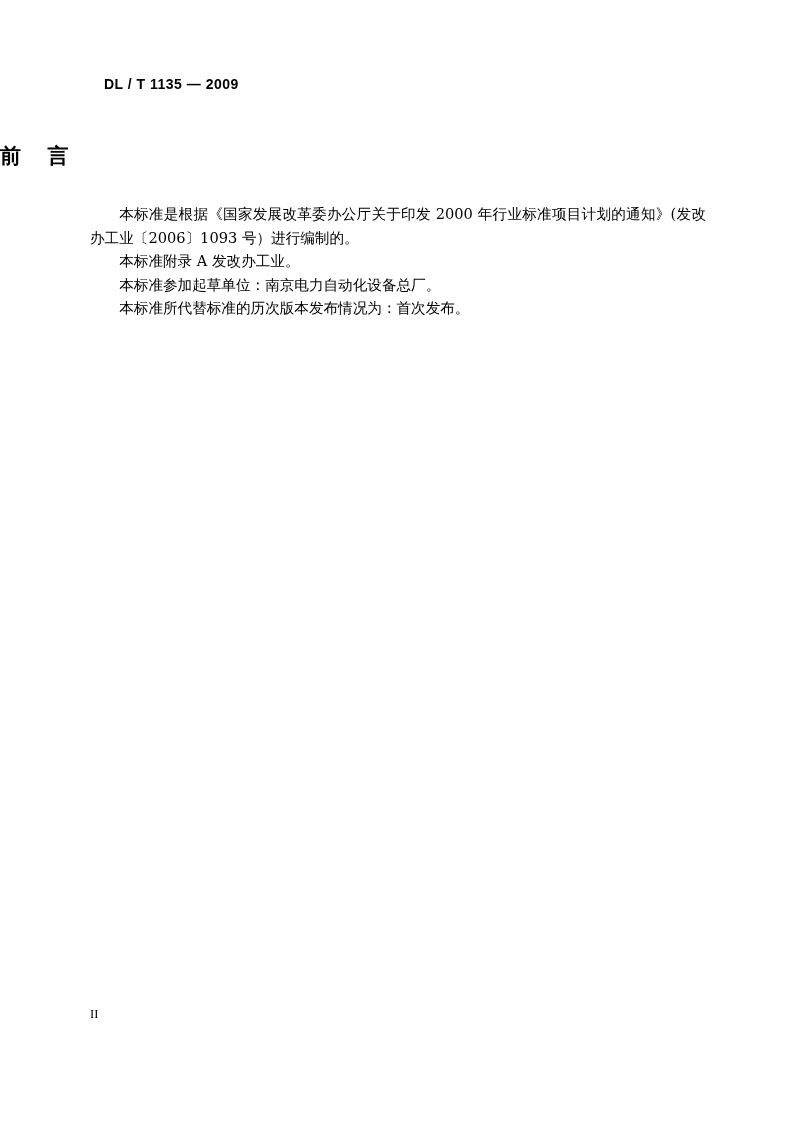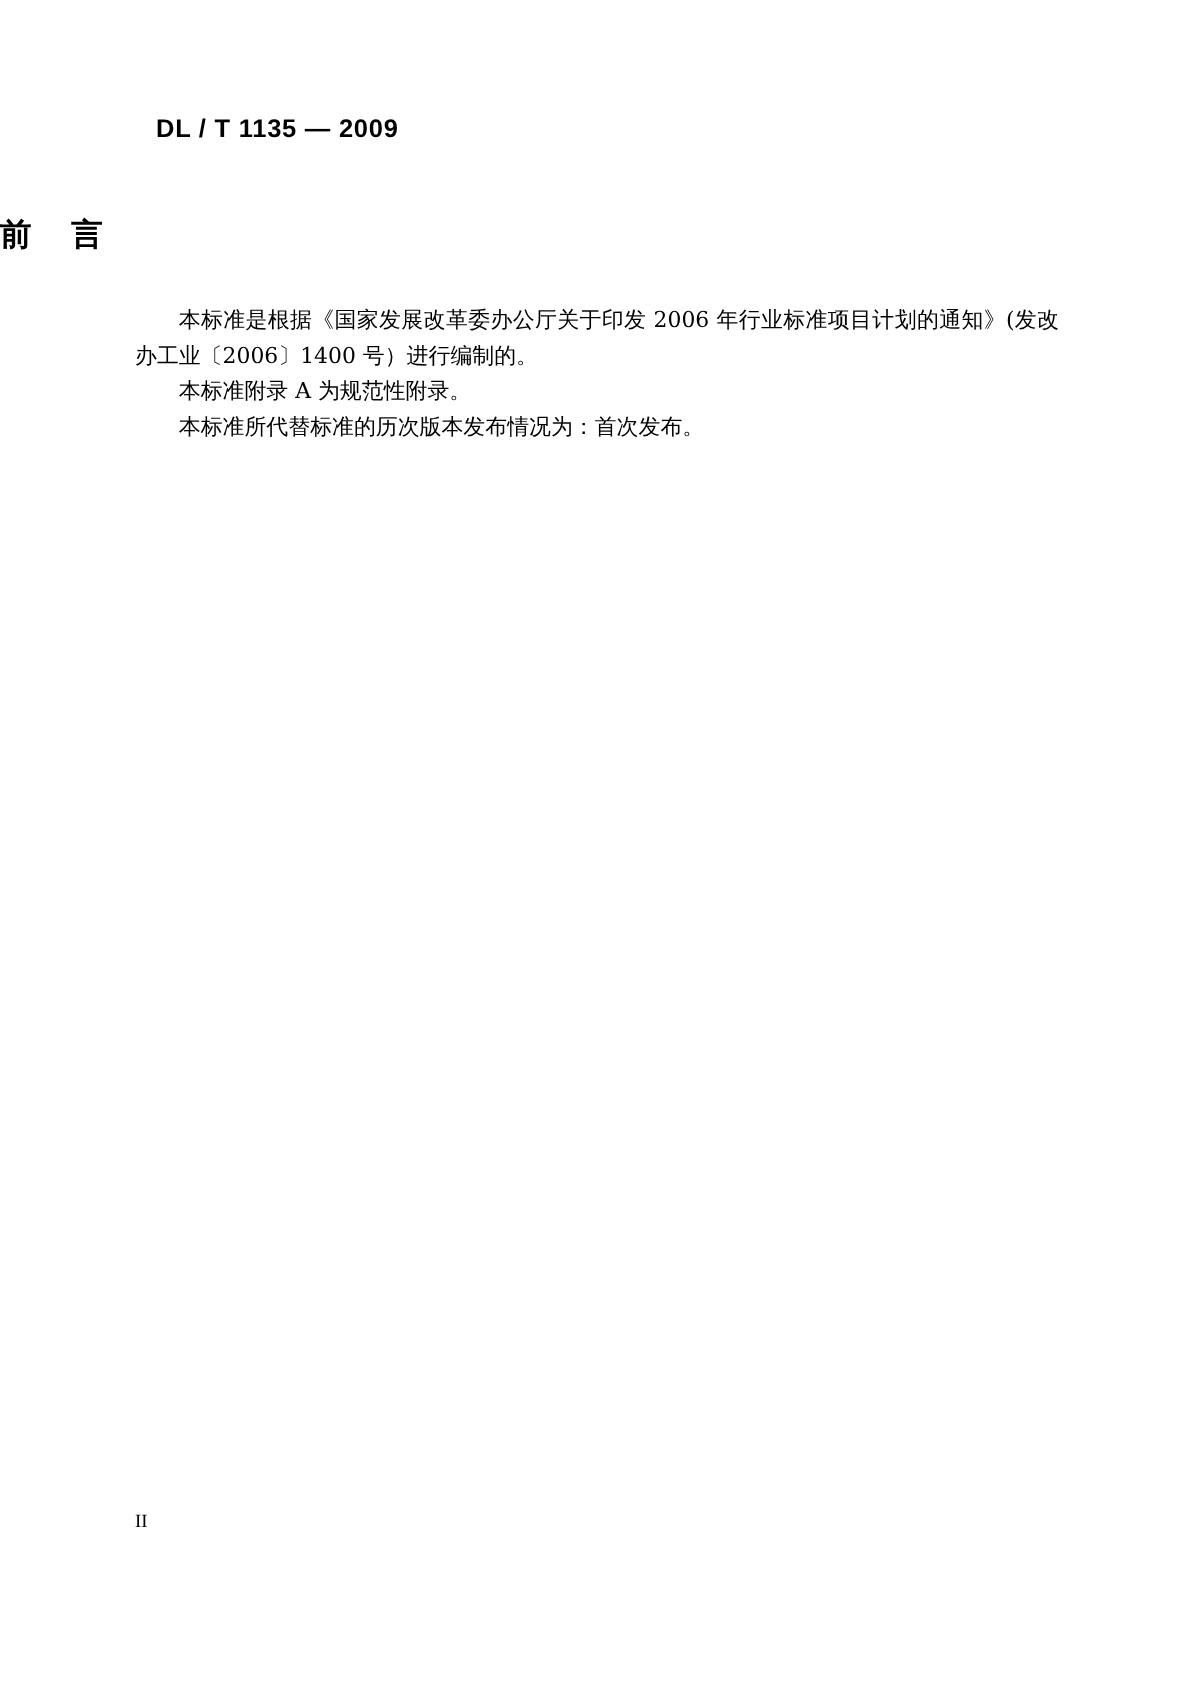--- a/index.html
+++ b/index.html
@@ -20,21 +20,21 @@
     top: 0; left: 0;
     width: 794px;
     height: 1123px;
   }
   .header-code {
     position: absolute;
     top: 76px;
     left: 72px;
     font-family: "Liberation Sans", "DejaVu Sans", sans-serif;
     font-weight: bold;
-    font-size: 17px;
+    font-size: 14px;
     letter-spacing: 0.5px;
     white-space: nowrap;
     padding-left: 32px;
   }
   .doc-title {
     position: absolute;
     top: 142px;
     left: 0;
     width: 794px;
     font-size: 21px;
@@ -73,20 +73,21 @@
 
 <div class="page">
 
   <div class="header-code">DL / T 1135 — 2009</div>
 
   <div class="doc-title">
     <span>前</span><span class="gap"></span><span>言</span>
   </div>
 
   <div class="body-block">
-    <p class="para">本标准是根据《国家发展改革委办公厅关于印发 2006 年行业标准项目计划的通知》(发改办工业〔2006〕1400 号）进行编制的。</p>
-    <p class="para">本标准附录 A 为规范性附录。</p>
+    <p class="para">本标准是根据《国家发展改革委办公厅关于印发 2000 年行业标准项目计划的通知》(发改办工业〔2006〕1093 号）进行编制的。</p>
+    <p class="para">本标准附录 A 发改办工业。</p>
+    <p class="para">本标准参加起草单位：南京电力自动化设备总厂。</p>
     <p class="para">本标准所代替标准的历次版本发布情况为：首次发布。</p>
   </div>
 
   <div class="page-number">II</div>
 
 </div>
 
 </body></html>

